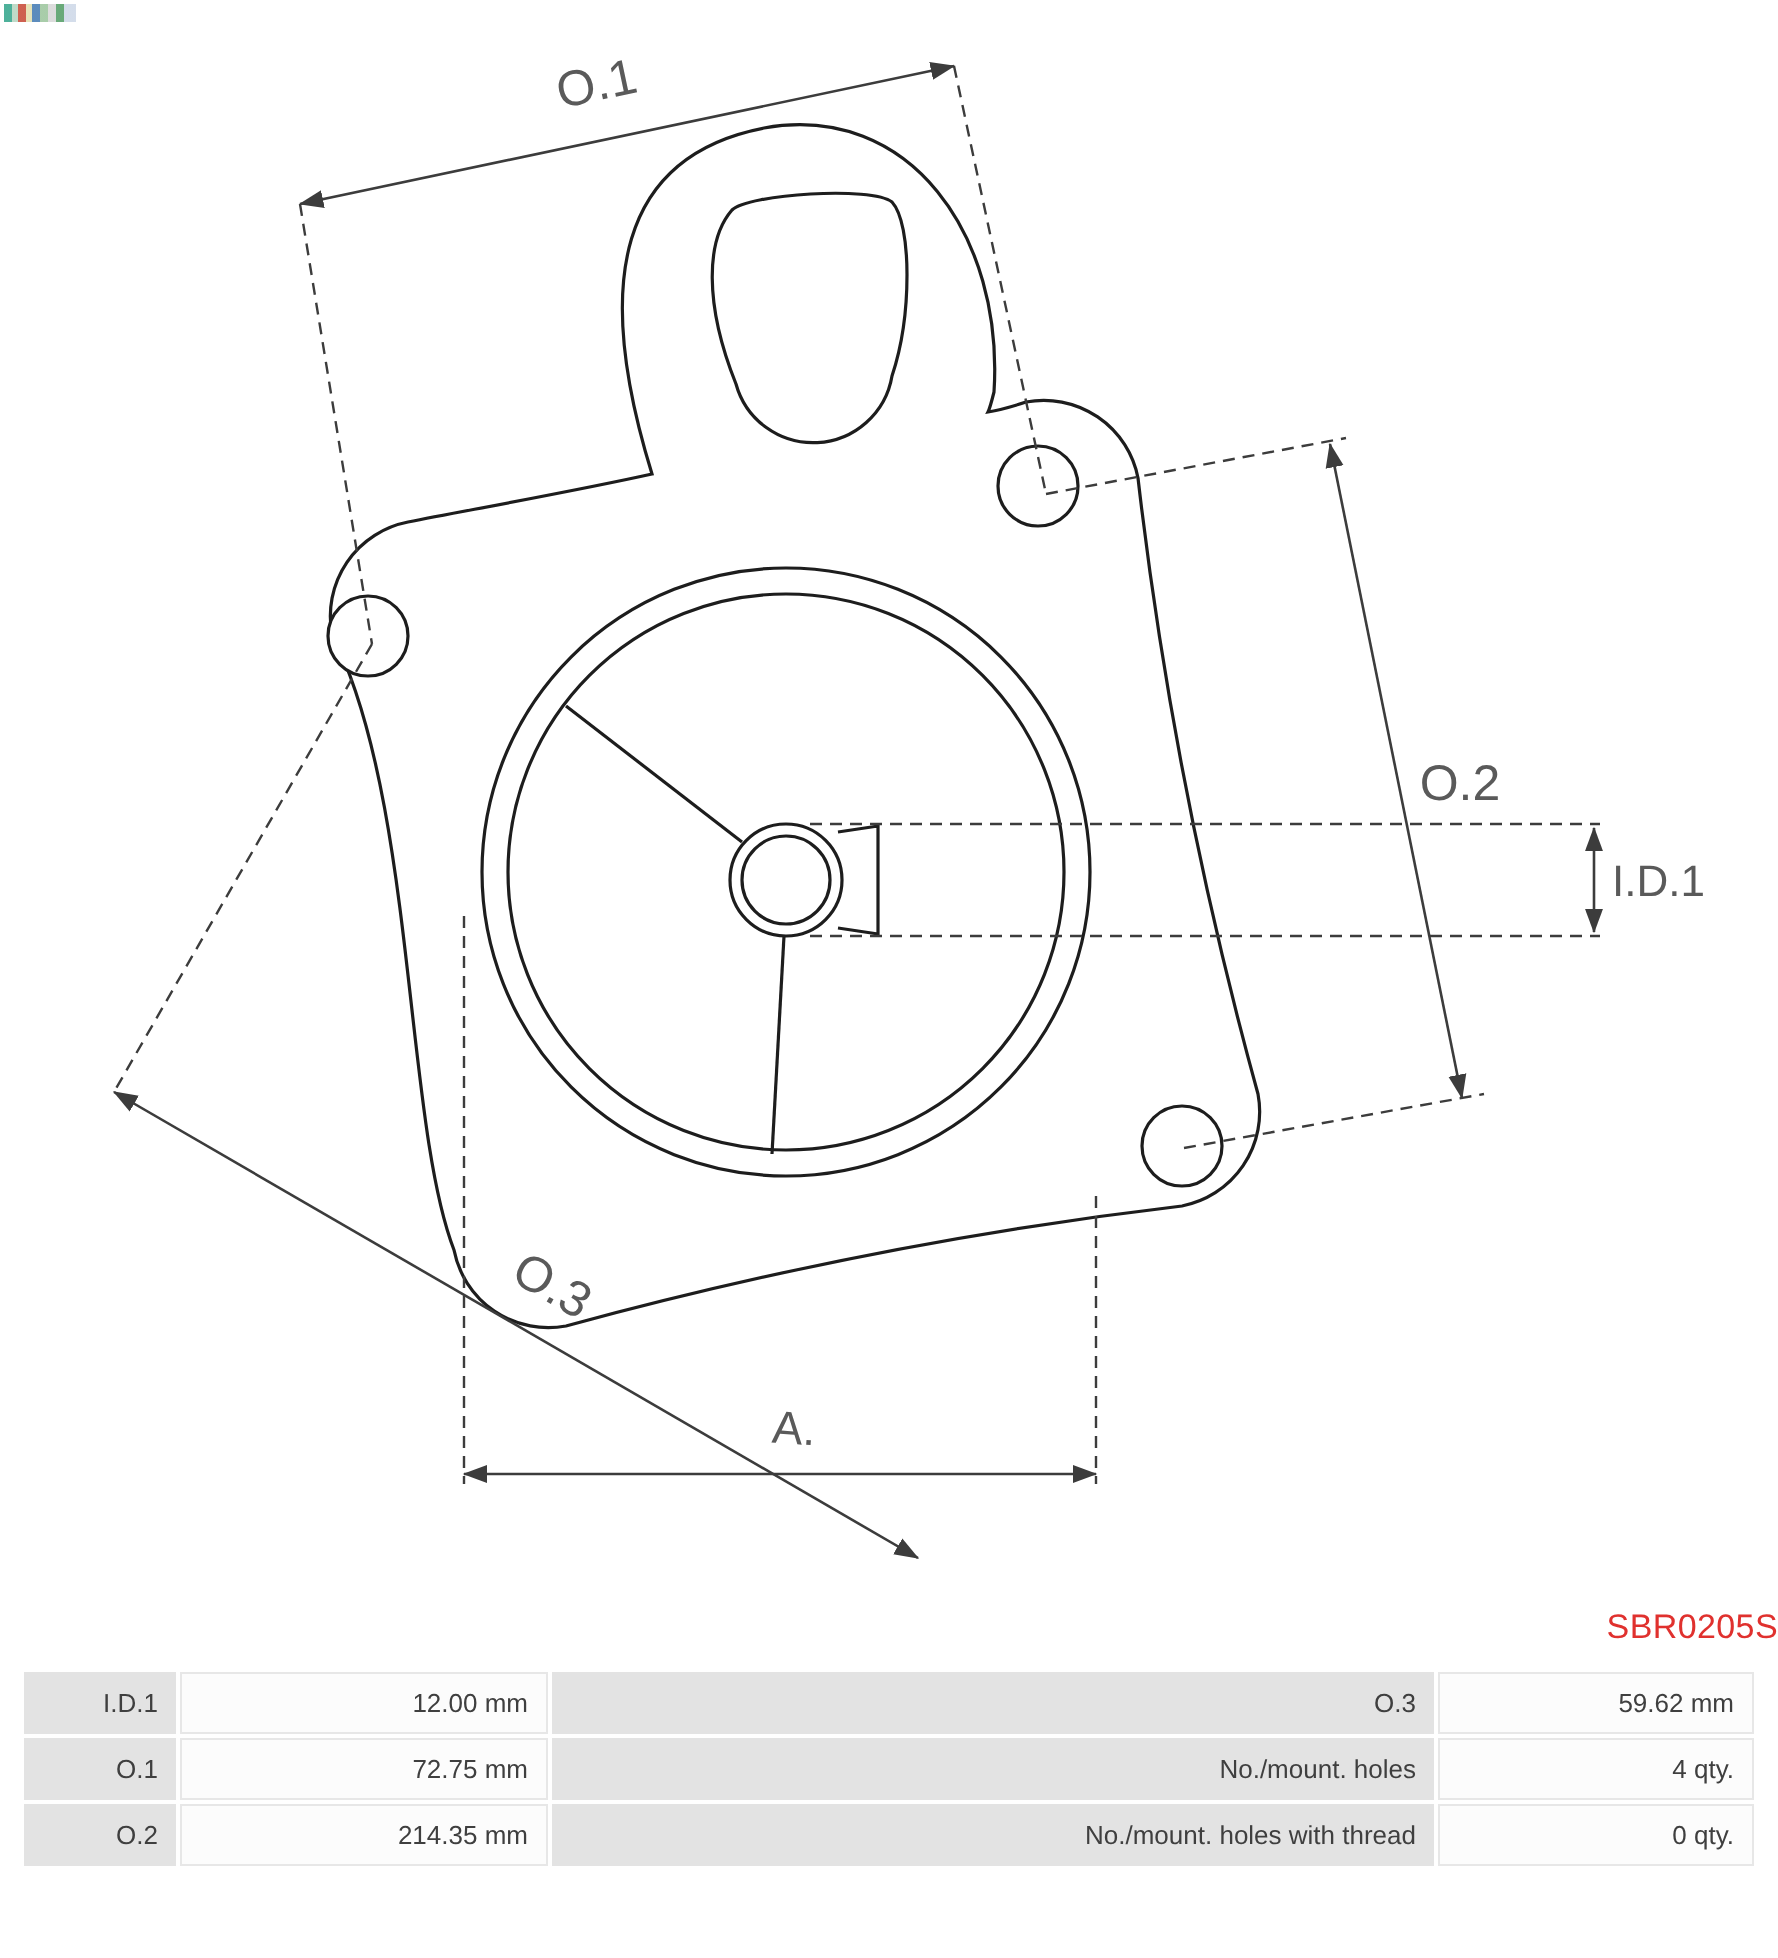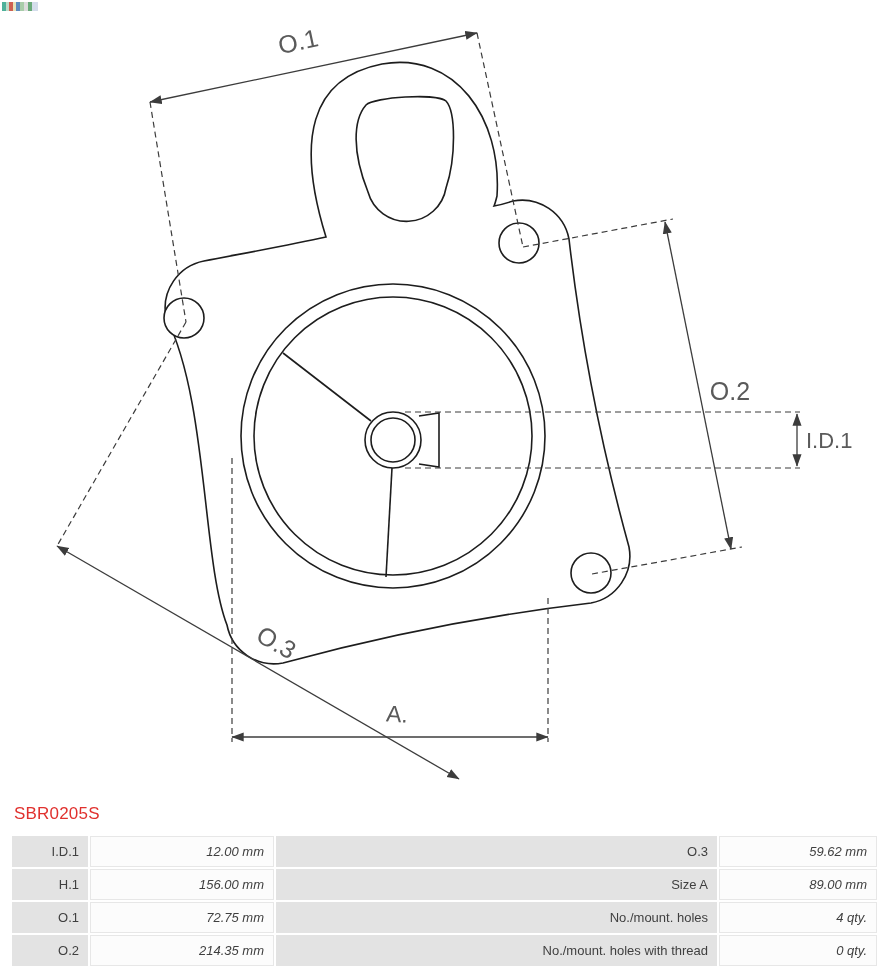--- a/index.html
+++ b/index.html
@@ -29,20 +29,21 @@
   svg.drawing {
     display: block;
     width: 889px;
     height: 800px;
   }
   .part-code {
     margin: 4px 0 10px 14px;
     font-size: 17px;
     letter-spacing: 0.2px;
     color: #e0312e;
+    text-align: right;
   }
   table.spec-table {
     width: calc(100% - 20px);
     margin: 0 10px;
     border-collapse: separate;
     border-spacing: 2px;
     table-layout: fixed;
     font-size: 13px;
     color: #3f3f3f;
   }
@@ -53,21 +54,20 @@
     white-space: nowrap;
     overflow: hidden;
   }
   td.cell-key {
     background: #e3e3e3;
   }
   td.cell-val {
     background: #fcfcfc;
     border: 1px solid #e7e7e7;
     padding: 6px 8px;
-    font-style: italic;
   }
 </style>
 </head>
 <body>
 
 <div class="corner-artifact"></div>
 
 <svg class="drawing" viewBox="0 0 889 800" xmlns="http://www.w3.org/2000/svg">
   <defs>
     <marker id="ah" viewBox="0 0 10 8" refX="9" refY="4" markerWidth="10" markerHeight="8" orient="auto-start-reverse">
@@ -154,26 +154,20 @@
     <col>
   </colgroup>
   <tbody>
     <tr>
       <td class="cell-key">I.D.1</td>
       <td class="cell-val">12.00 mm</td>
       <td class="cell-key">O.3</td>
       <td class="cell-val">59.62 mm</td>
     </tr>
     <tr>
-      <td class="cell-key">H.1</td>
-      <td class="cell-val">156.00 mm</td>
-      <td class="cell-key">Size A</td>
-      <td class="cell-val">89.00 mm</td>
-    </tr>
-    <tr>
       <td class="cell-key">O.1</td>
       <td class="cell-val">72.75 mm</td>
       <td class="cell-key">No./mount. holes</td>
       <td class="cell-val">4 qty.</td>
     </tr>
     <tr>
       <td class="cell-key">O.2</td>
       <td class="cell-val">214.35 mm</td>
       <td class="cell-key">No./mount. holes with thread</td>
       <td class="cell-val">0 qty.</td>

